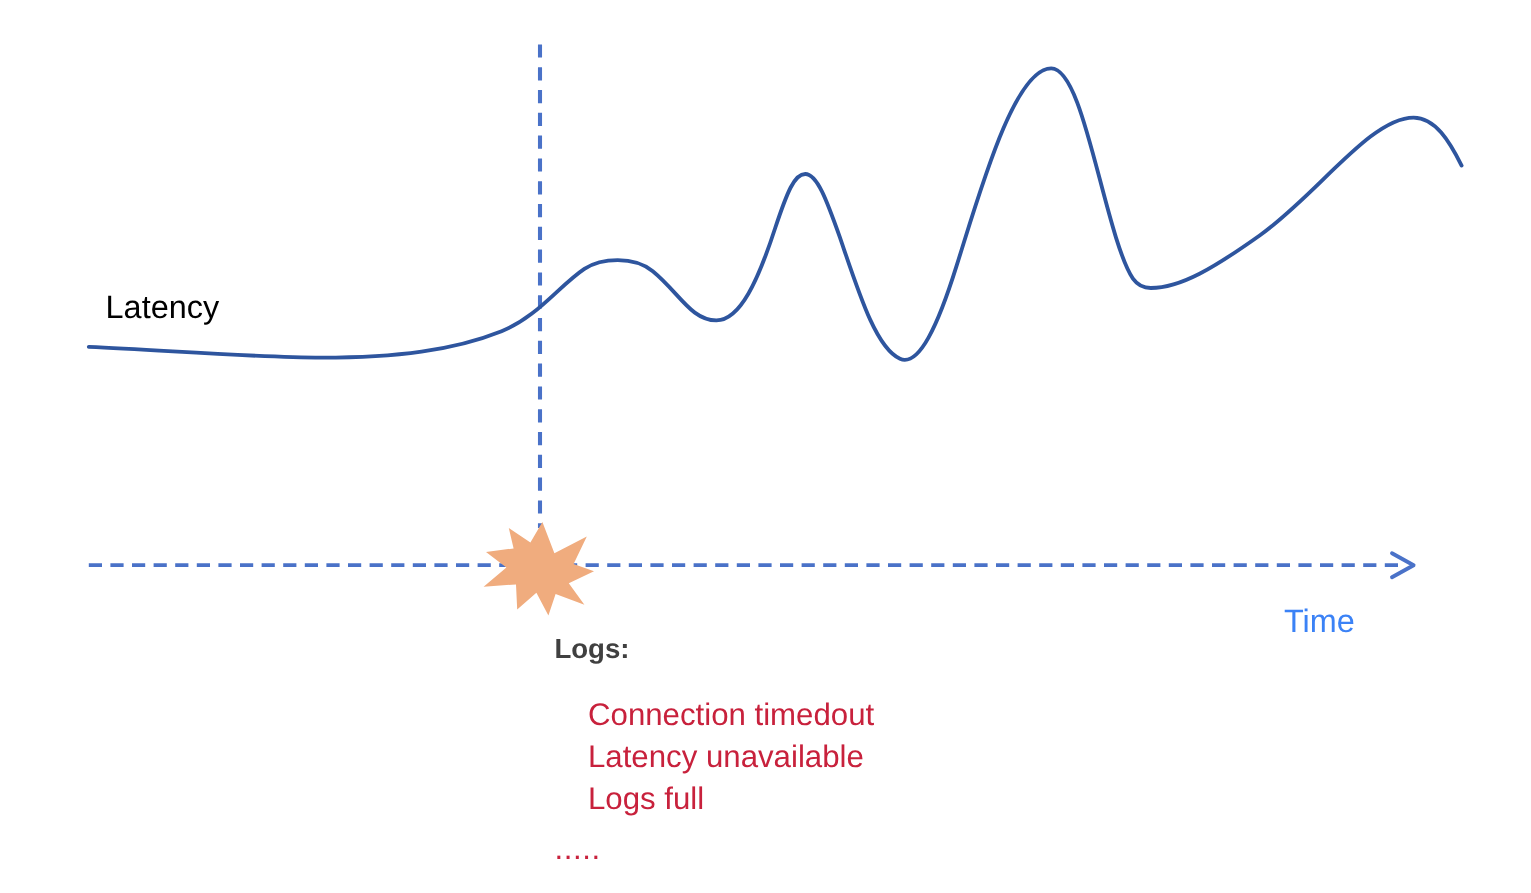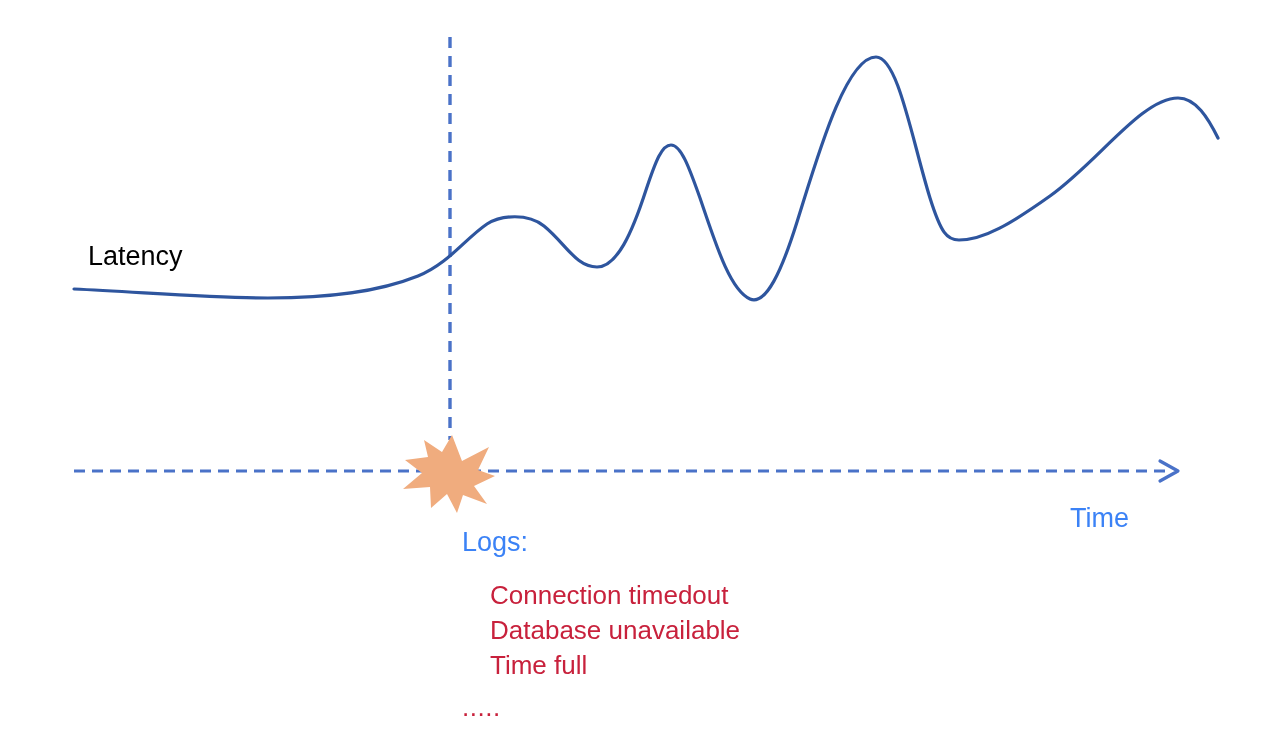--- a/index.html
+++ b/index.html
@@ -39,22 +39,23 @@
   }
   #time-label {
     left: 1070px;
     top: 505px;
     font-size: 27px;
     color: #3b82f6;
   }
   #logs-label {
     left: 462px;
     top: 529px;
-    font-size: 27px;
-    color: #3b82f6;
+    font-size: 23px;
+    color: #404040;
+    font-weight: bold;
   }
   #log-lines {
     position: absolute;
     left: 462px;
     top: 578px;
     color: #C8213C;
     font-size: 26px;
     line-height: 35px;
   }
   #log-lines .log-line {
@@ -124,19 +125,19 @@
   </svg>
 
   <div class="txt" id="latency-label">Latency</div>
 
   <div class="txt" id="time-label">Time</div>
 
   <div class="txt" id="logs-label">Logs:</div>
 
   <div id="log-lines">
     <div class="log-line">Connection timedout</div>
-    <div class="log-line">Database unavailable</div>
-    <div class="log-line">Time full</div>
+    <div class="log-line">Latency unavailable</div>
+    <div class="log-line">Logs full</div>
   </div>
 
   <div id="log-ellipsis">.....</div>
 
 </div>
 
 </body></html>

